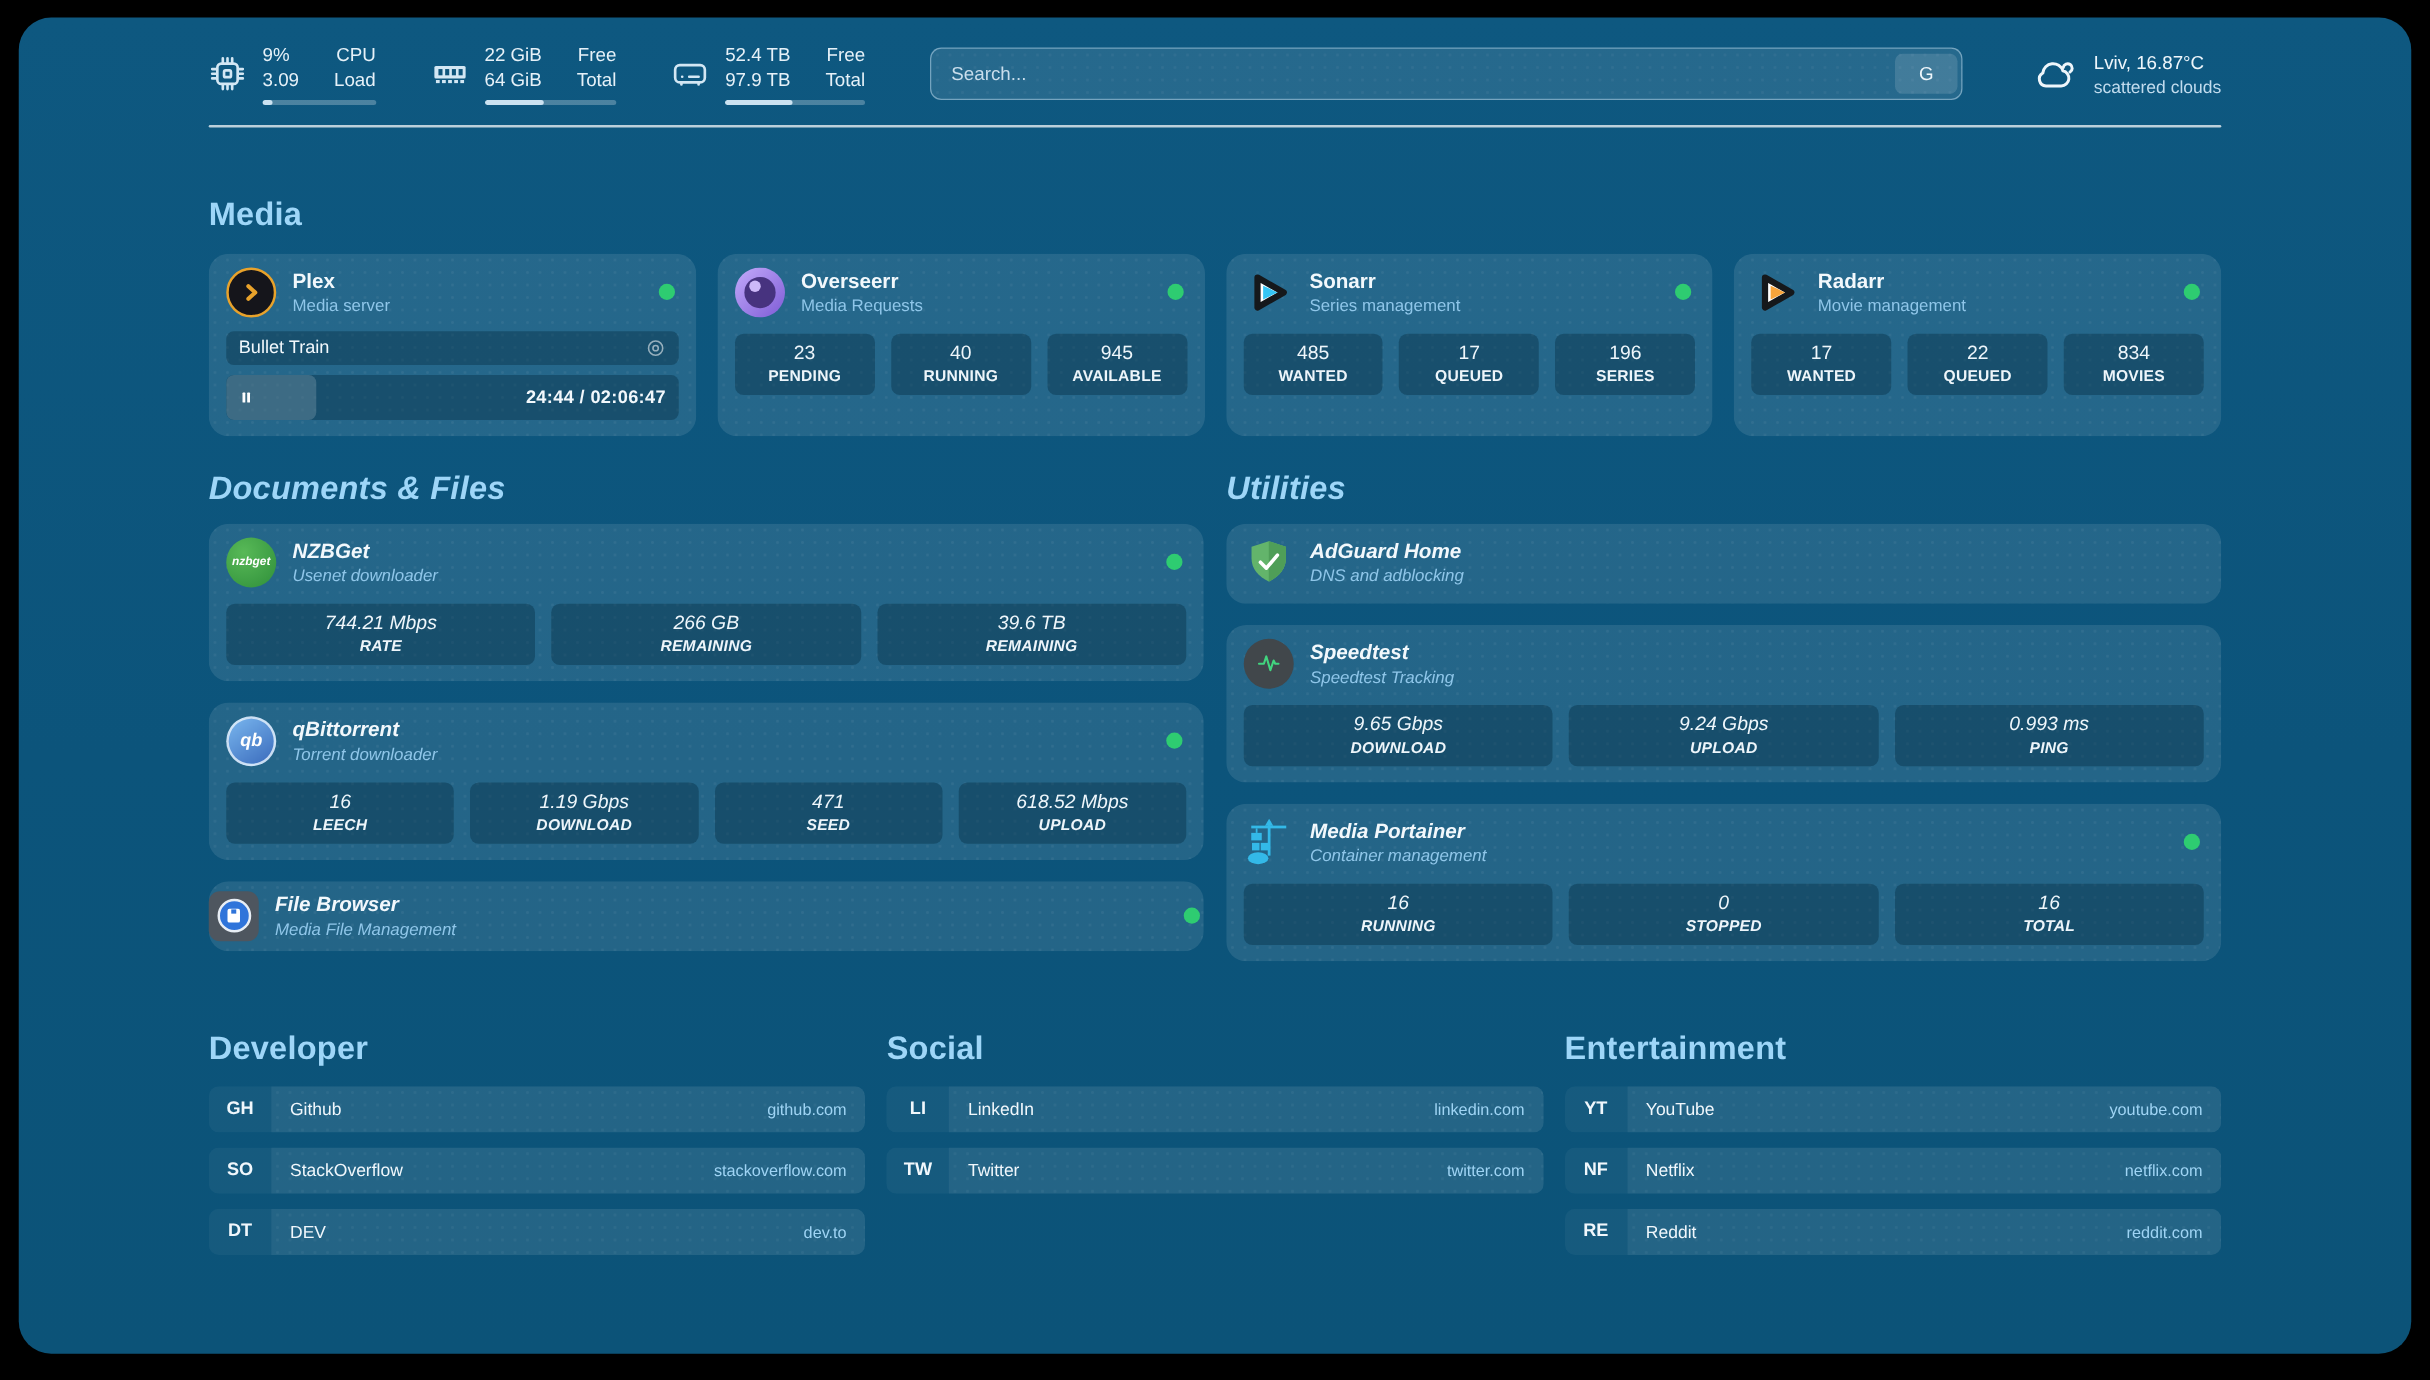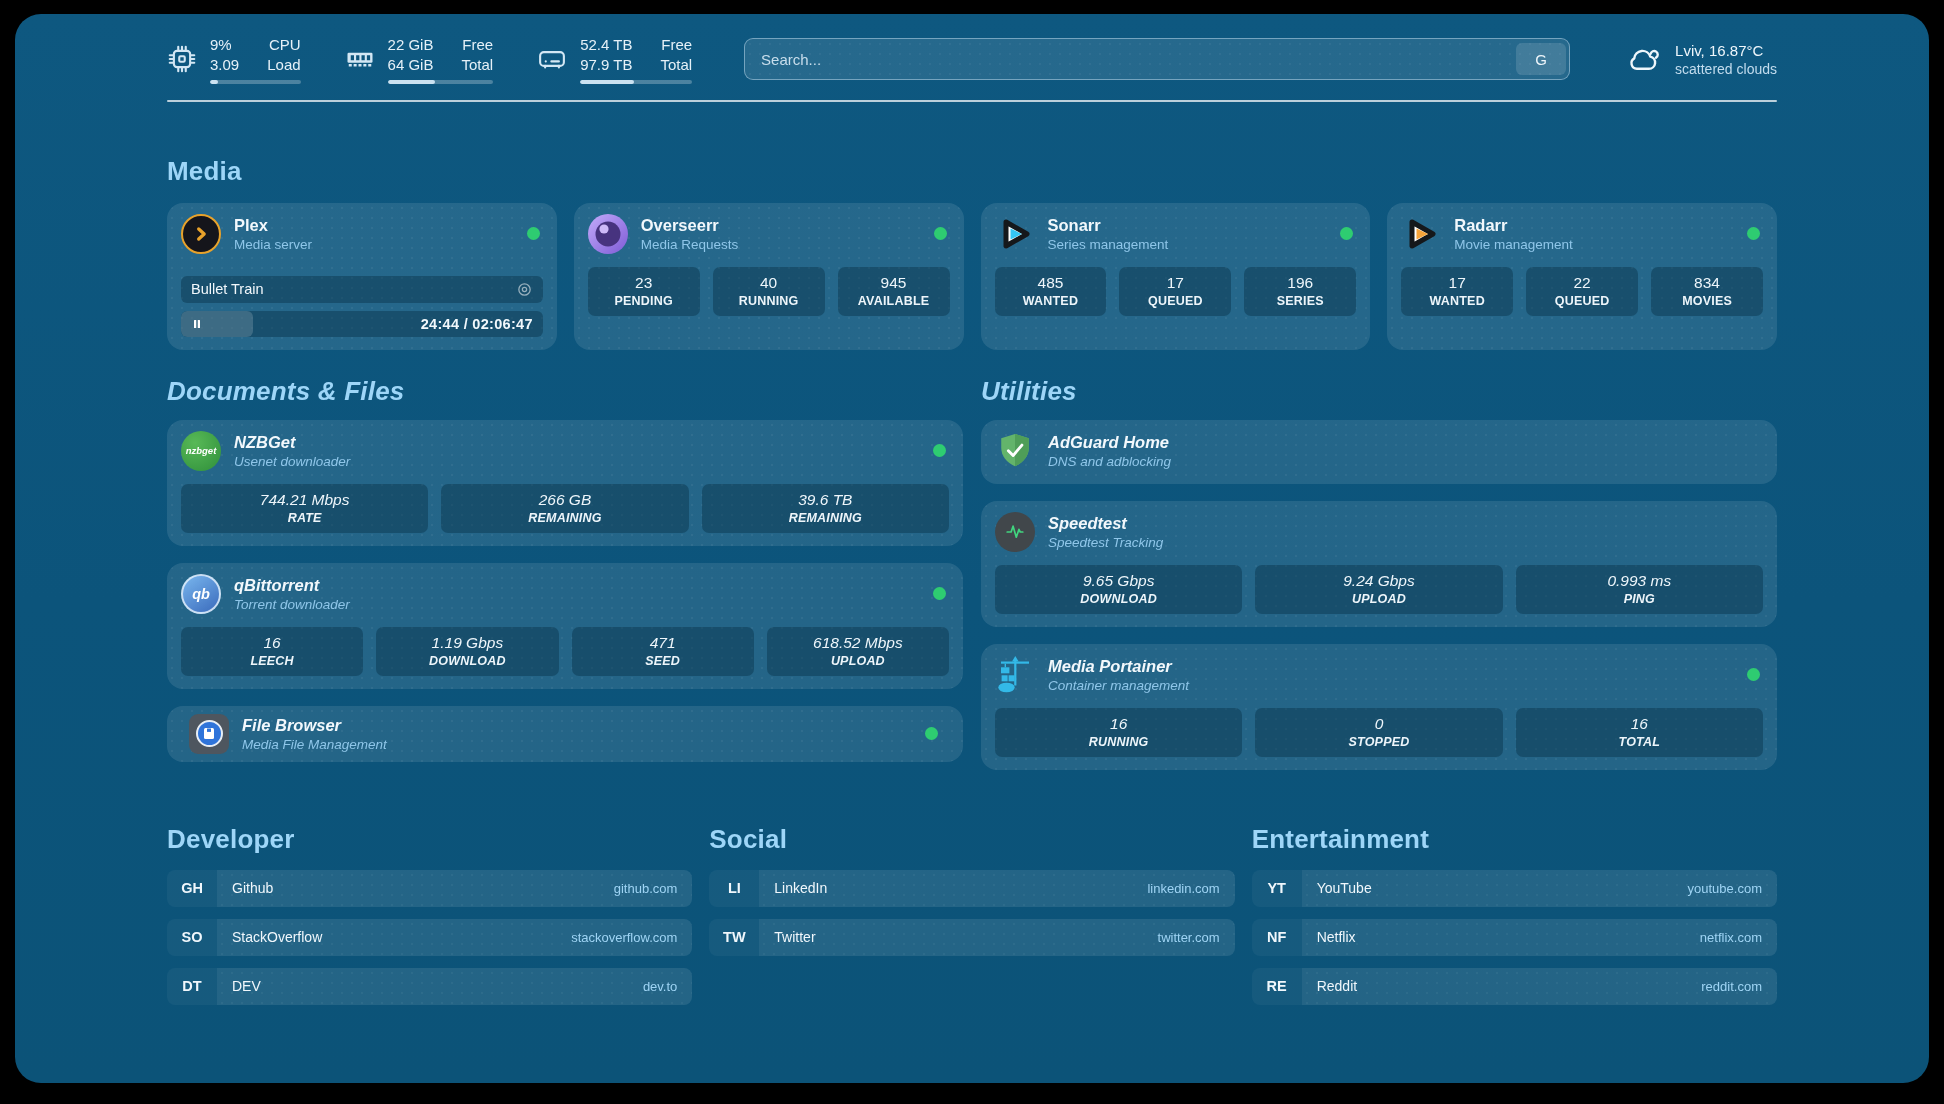--- a/index.html
+++ b/index.html
@@ -56,24 +56,24 @@
   .app-name { color:#f2f8fc; font-size:16.5px; font-weight:600; }
   .app-desc { color:#8fc6e9; font-size:13.5px; margin-top:2px; }
   .dot { width:13px; height:13px; border-radius:50%; background:#2ecc71; margin:0 3px 0 8px; flex:0 0 auto; }
 
   .stats { display:flex; gap:13px; margin-top:13px; }
   .stat { flex:1; background:rgba(8,47,69,0.42); border-radius:7px; text-align:center; padding:7px 4px 8px; }
   .stat-v { color:#eef6fb; font-size:15.5px; }
   .stat-l { color:#edf5fa; font-size:12.5px; font-weight:700; margin-top:2px; letter-spacing:.2px; }
 
   
-  .plex-row { margin-top:22px; background:rgba(8,47,69,0.42); border-radius:6px; padding:5px 10px;
+  .plex-row { margin-top:11px; background:rgba(8,47,69,0.42); border-radius:6px; padding:5px 10px;
               display:flex; align-items:center; justify-content:space-between; color:#f2f8fc; font-size:14.5px; }
   .lens { color:rgba(255,255,255,0.55); display:flex; }
-  .plex-player { margin-top:8px; height:26px; background:rgba(8,47,69,0.42); border-radius:6px;
+  .plex-player { margin-top:8px; height:36px; background:rgba(8,47,69,0.42); border-radius:6px;
                  position:relative; display:flex; align-items:center; overflow:hidden; }
   .plex-fill { position:absolute; left:0; top:0; bottom:0; background:rgba(255,255,255,0.16); border-radius:6px; }
   .pause { margin-left:10px; z-index:1; color:#fff; display:flex; }
   .ptime { margin-left:auto; margin-right:10px; z-index:1; color:#f2f8fc; font-size:14.5px; font-weight:600; letter-spacing:.3px; }
 
   
   .circ { width:40px; height:40px; border-radius:50%; display:flex; align-items:center; justify-content:center; }
   .plex-art { background:#15151b; border:2px solid #e8a22b; }
   .nzb-art { background:radial-gradient(circle at 35% 30%, #58b957, #2f8f3a); color:#fff; font-size:9.5px; font-weight:700; }
   .qb-art { background:linear-gradient(145deg,#79b6ee,#3a6bbc); color:#fff; font-size:14.5px; font-weight:700;
@@ -403,21 +403,21 @@
               <div class="stat-v">471</div>
                   <div class="stat-l">SEED</div>
             </div>
             <div class="stat">
               <div class="stat-v">618.52 Mbps</div>
                   <div class="stat-l">UPLOAD</div>
             </div>
           </div>
         </div>
 
-        <div class="card" style="padding:8px 22px;">
+        <div class="card" style="padding:8px 0;">
           <div class="card-head">
             <span class="app-icon">
               <span class="fb-sq">
                     <span class="fb-circ">
                 <svg width="12" height="13" viewBox="0 0 12 13">
                   <rect x="1" y="1" width="10" height="11" rx="1.5" fill="#ffffff"></rect>
                   <rect x="4" y="1.5" width="4" height="3.4" fill="#2f74da"></rect>
                 </svg>
               </span>
                   </span>

